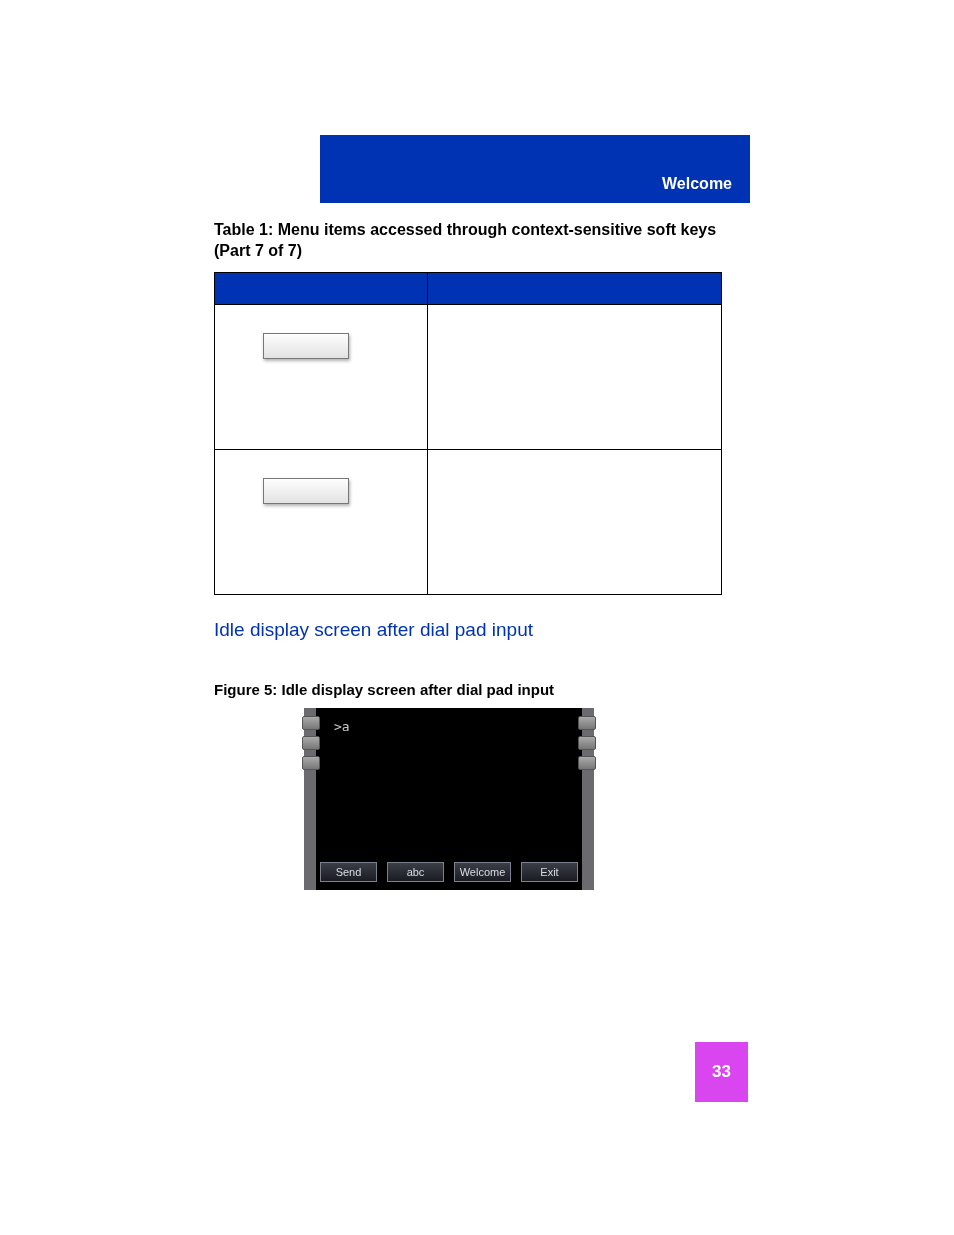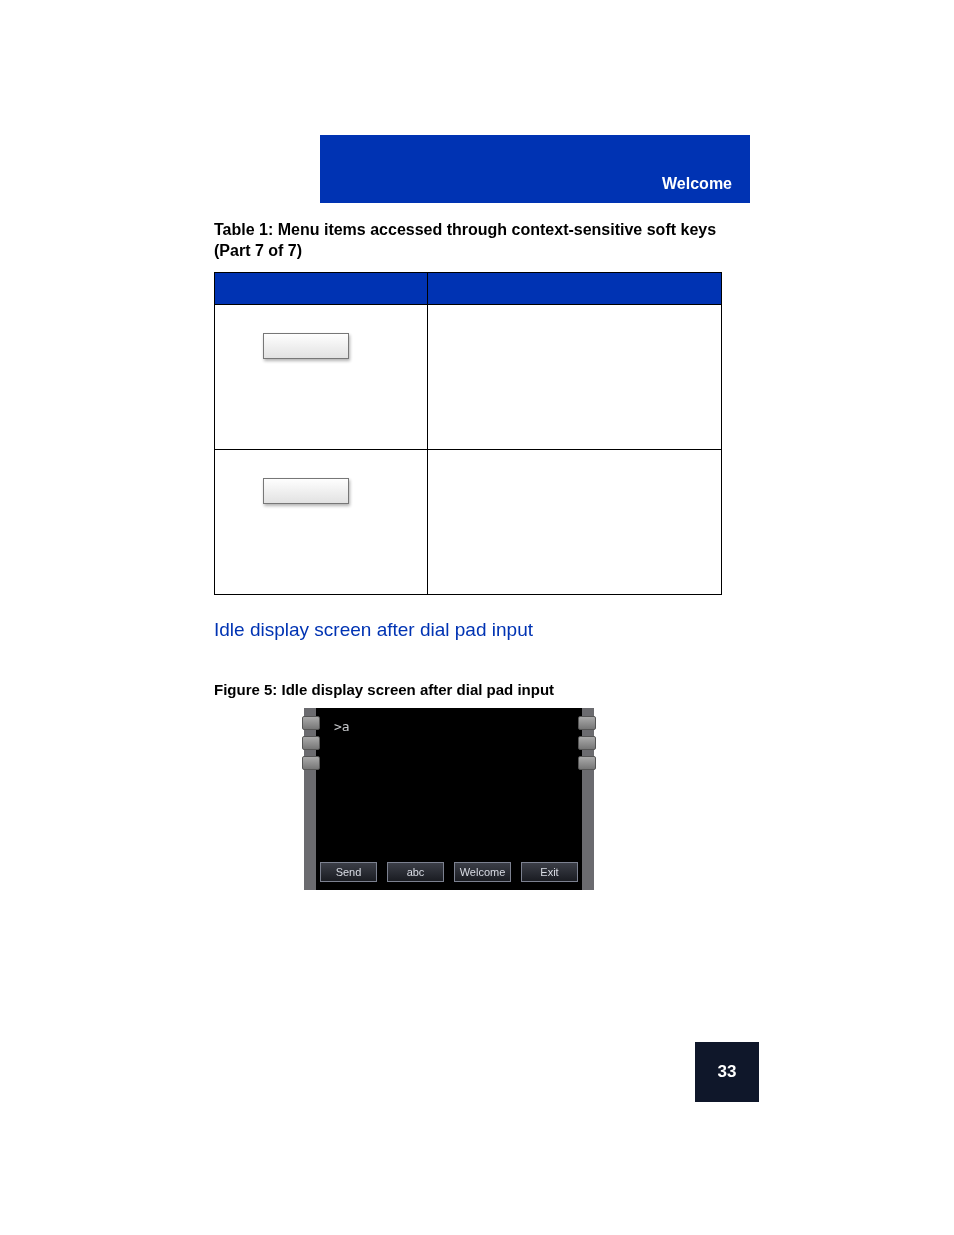--- a/index.html
+++ b/index.html
@@ -134,23 +134,23 @@
     font-size: 11px;
     display: flex;
     align-items: center;
     justify-content: center;
     font-family: Arial, sans-serif;
   }
   .page-number {
     position: absolute;
     left: 695px;
     top: 1042px;
-    width: 64px;
+    width: 53px;
     height: 60px;
-    background: #0f172a;
+    background: #d946ef;
     color: #fff;
     font-weight: bold;
     font-size: 17px;
     display: flex;
     align-items: center;
     justify-content: center;
   }
 </style>
 </head>
 <body>

